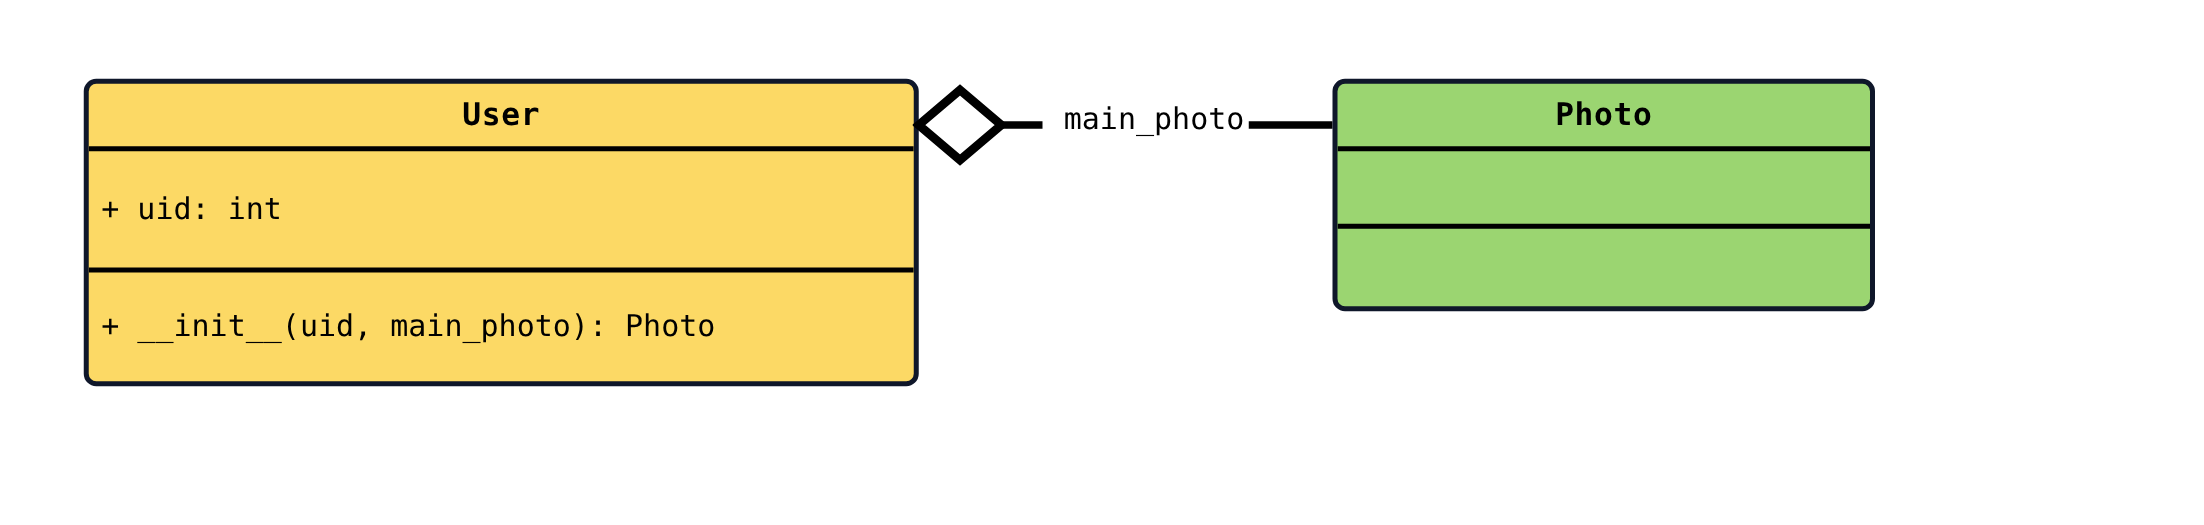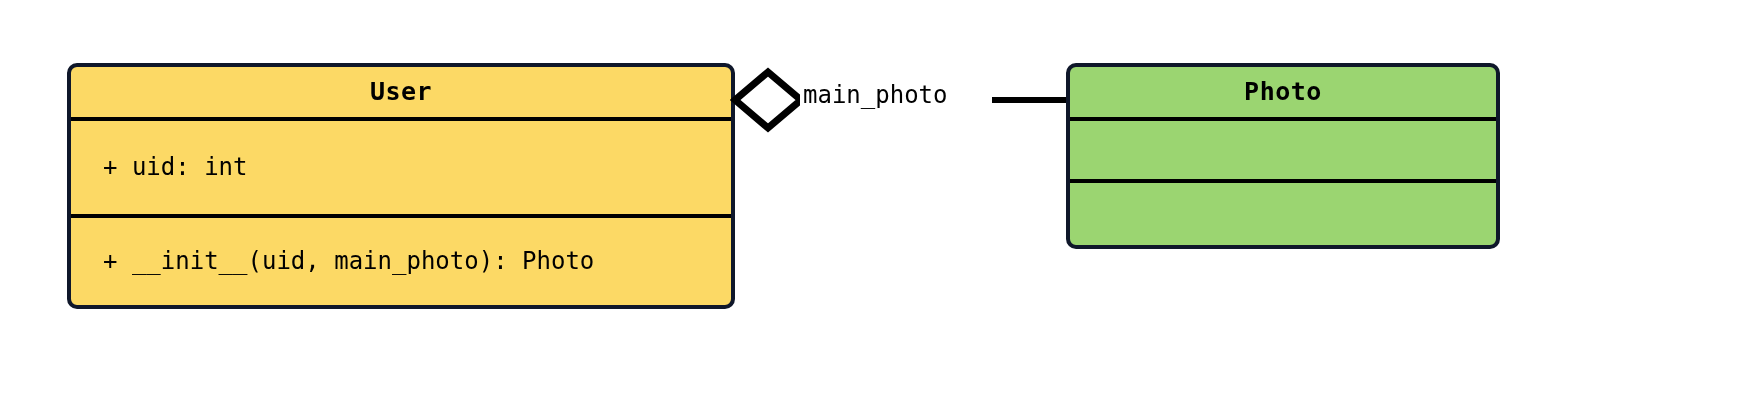--- a/index.html
+++ b/index.html
@@ -49,21 +49,21 @@
     text-align: center;
     font-weight: bold;
     font-size: 25px;
     letter-spacing: 0.5px;
     color: #000000;
     line-height: 1.1;
     padding: 0 10px;
   }
 
   .uml-members {
-    padding: 8px 32px;
+    padding: 8px 10px;
   }
 
   .uml-member {
     font-size: 24px;
     line-height: 1.28;
     color: #000000;
     white-space: pre;
   }
 
   .uml-member b {
@@ -99,21 +99,21 @@
     position: absolute;
     left: 730px;
     top: 60px;
     width: 345px;
     height: 80px;
     pointer-events: none;
   }
 
   #assoc-label {
     position: absolute;
-    left: 800px;
+    left: 848px;
     top: 82px;
     font-size: 24px;
     color: #000000;
     white-space: pre;
     background: #ffffff;
     padding: 0 3px;
     line-height: 1.1;
   }
 </style>
 </head>

